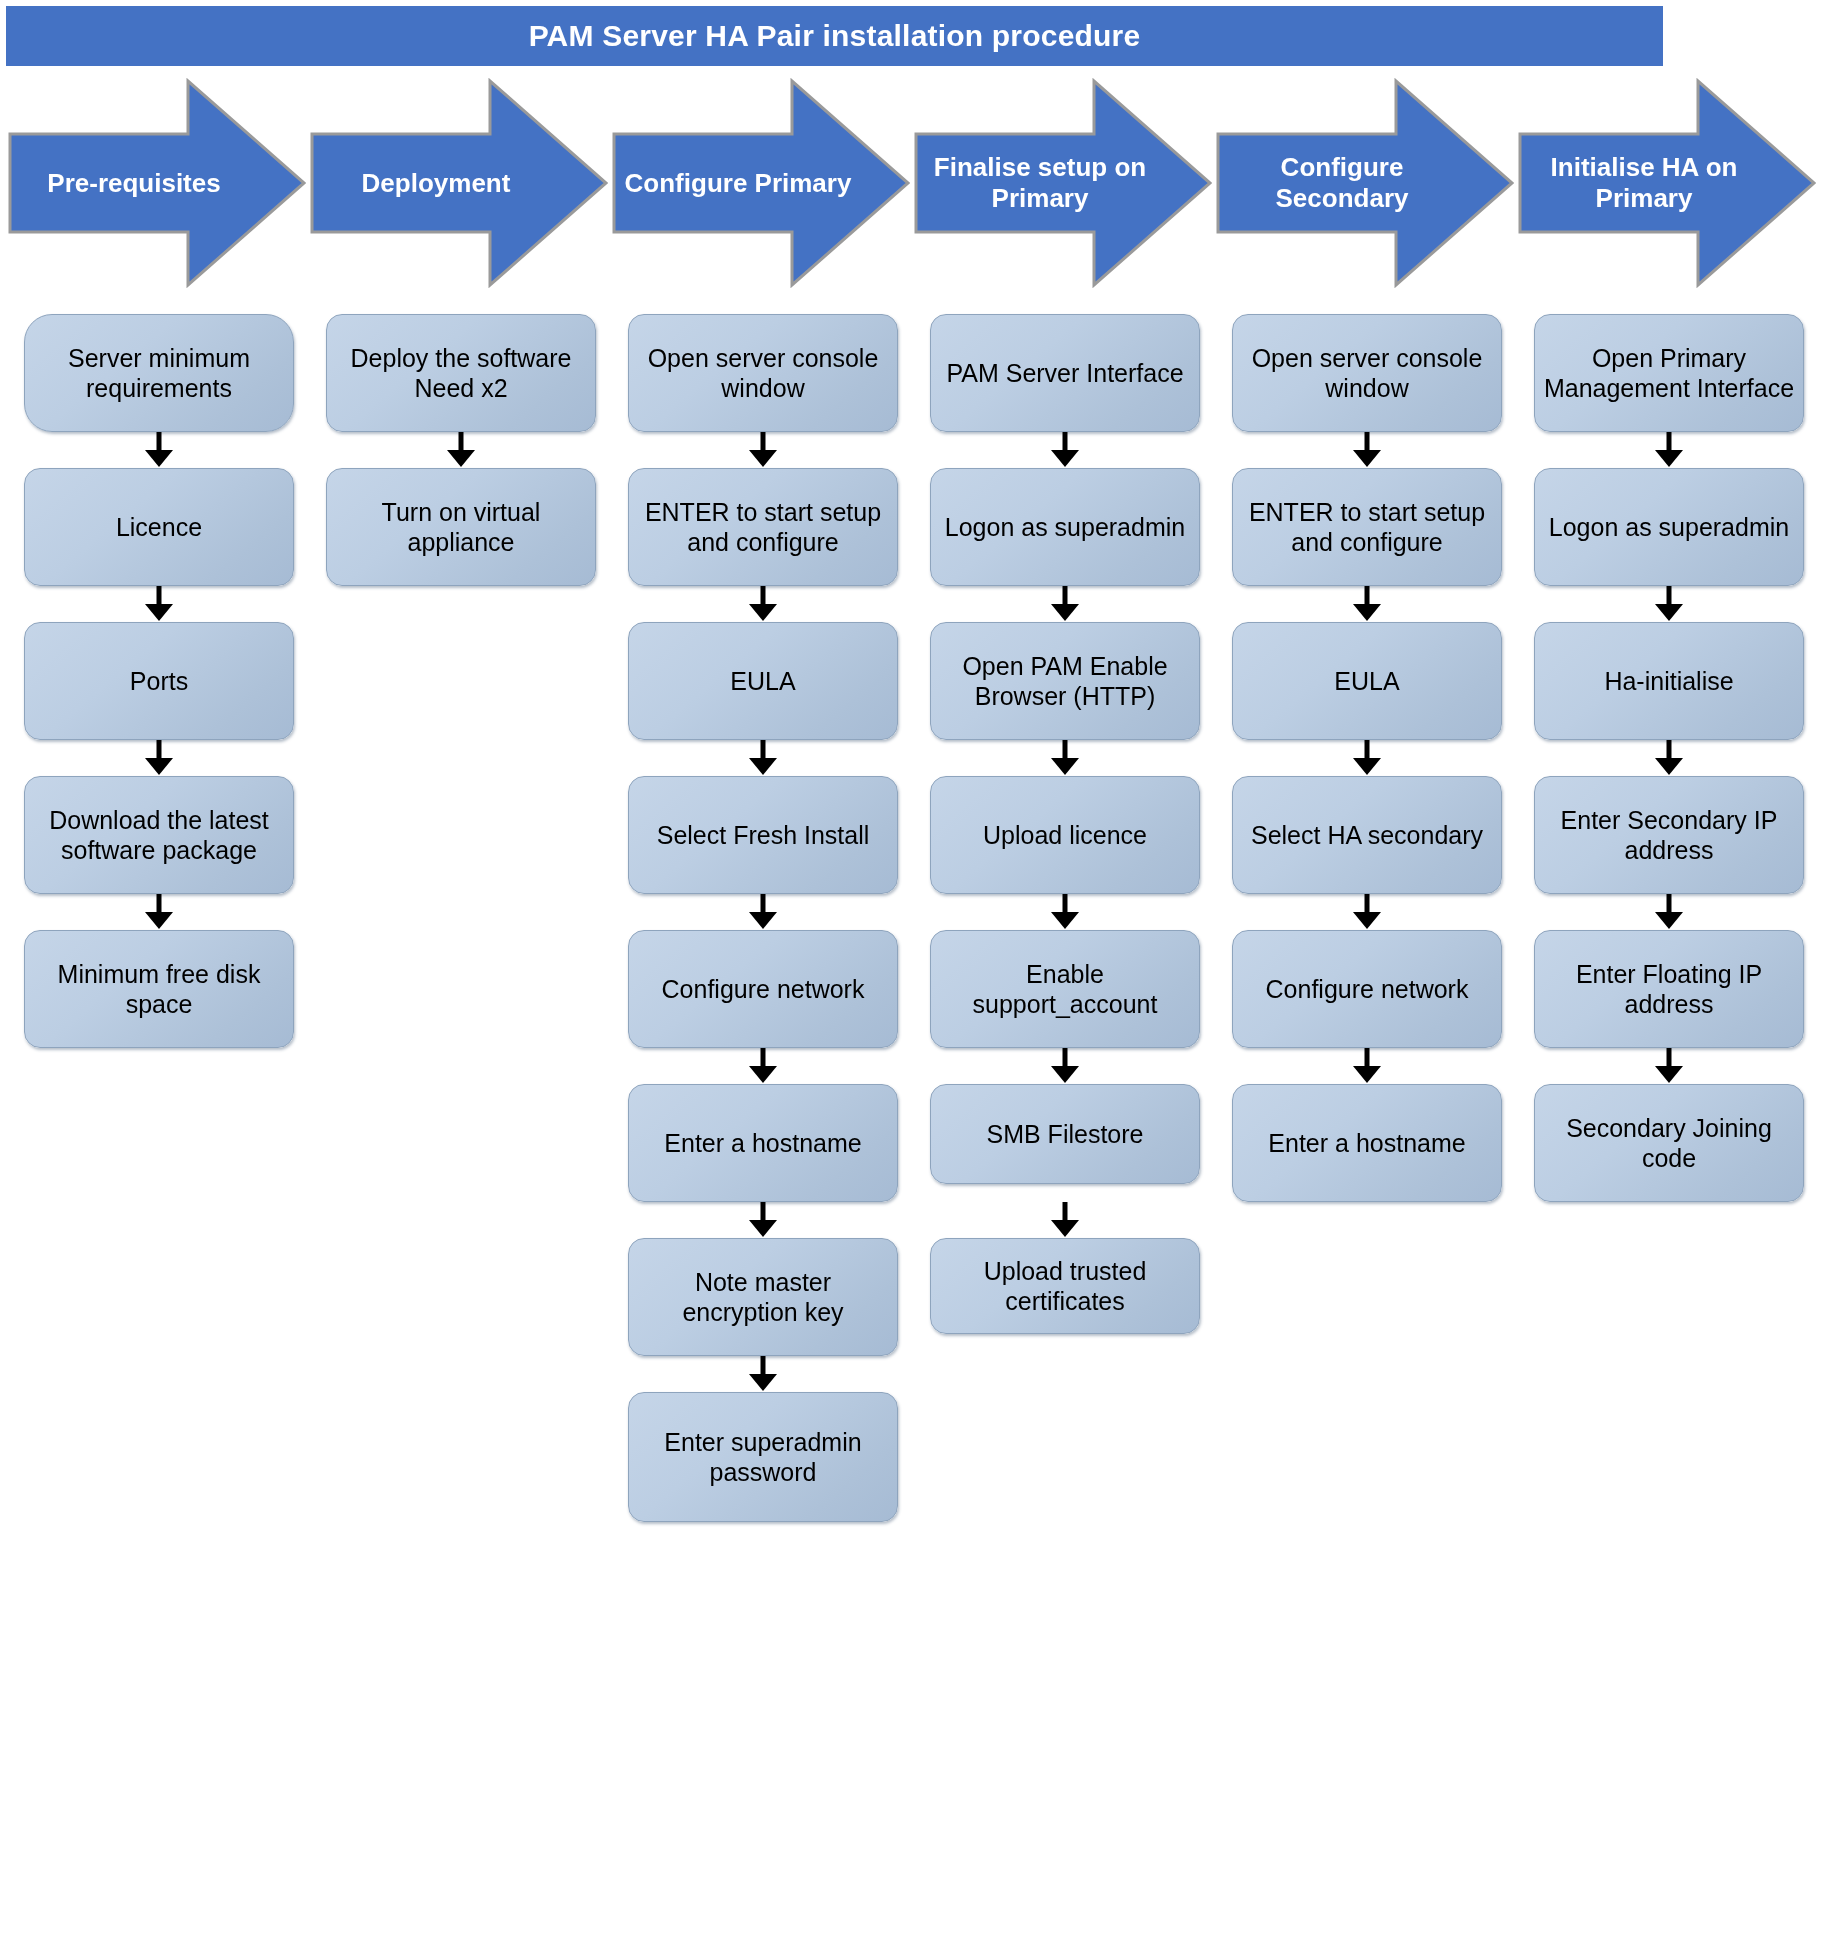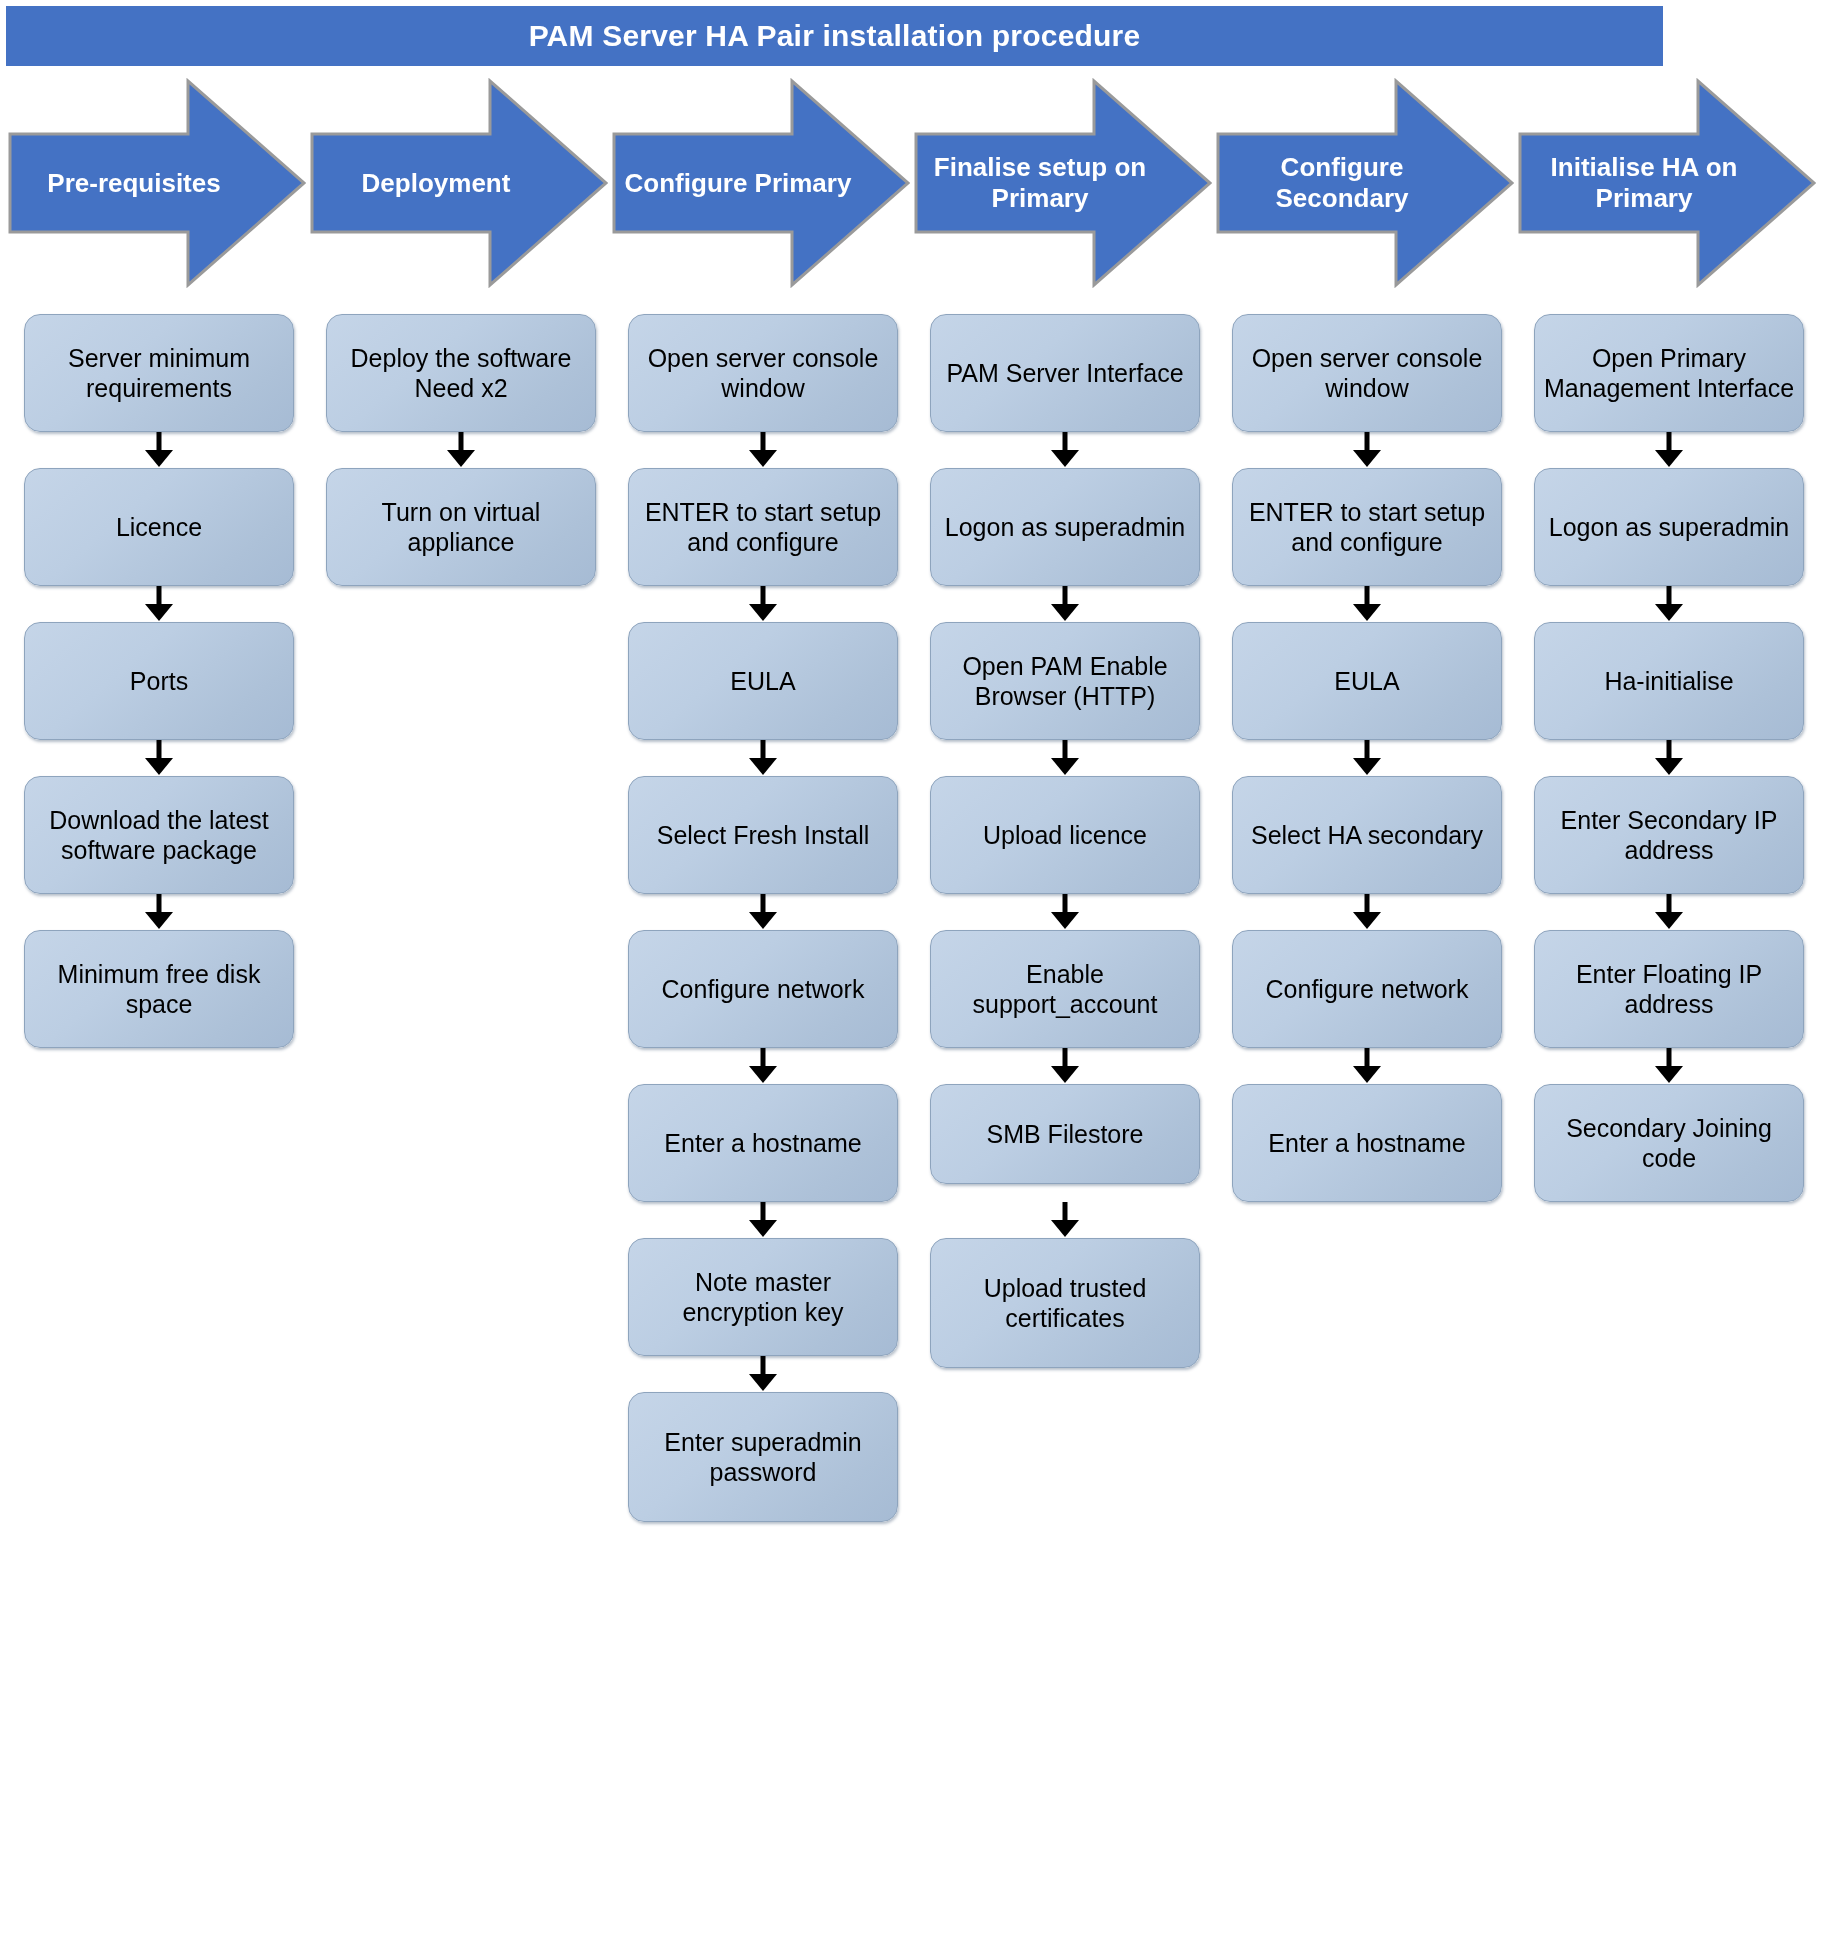--- a/index.html
+++ b/index.html
@@ -126,21 +126,21 @@
     <div class="phase-arrow" style="left: 1518px;">
       <svg viewBox="0 0 298 210" preserveAspectRatio="none">
         <path d="M 2 56 L 180 56 L 180 3 L 296 105 L 180 207 L 180 154 L 2 154 Z" fill="#4472c4" stroke="#9a9a9a" stroke-width="3" stroke-linejoin="miter"></path>
       </svg>
       <div class="phase-label">Initialise HA on Primary</div>
     </div>
   </div>
 
 <div id="flow-area">
     <div class="flow-col" style="left: 8px; height: 1659px;">
-      <div class="node" style="position: absolute; left: 16px; top: 22px; height: 118px;">
+      <div class="node" style="position: absolute; left: 16px; top: 22px; height: 118px; border-radius: 28px;">
         <span>Server minimum requirements</span>
       </div>
       <div style="position: absolute; left: 16px; top: 140px; width: 270px; height: 36px;"><svg width="270" height="36" viewBox="0 0 270 36">
           <line x1="135" y1="0" x2="135" y2="20" stroke="#000" stroke-width="5"></line>
           <polygon points="121,18 149,18 135,35" fill="#000"></polygon>
         </svg></div>
       <div class="node" style="position: absolute; left: 16px; top: 176px; height: 118px; text-align: right;">
         <span>Licence</span>
       </div>
       <div style="position: absolute; left: 16px; top: 294px; width: 270px; height: 36px;"><svg width="270" height="36" viewBox="0 0 270 36">
@@ -267,21 +267,21 @@
           <line x1="135" y1="0" x2="135" y2="20" stroke="#000" stroke-width="5"></line>
           <polygon points="121,18 149,18 135,35" fill="#000"></polygon>
         </svg></div>
       <div class="node" style="position: absolute; left: 16px; top: 792px; height: 100px;">
         <span>SMB Filestore</span>
       </div>
       <div style="position: absolute; left: 16px; top: 910px; width: 270px; height: 36px;"><svg width="270" height="36" viewBox="0 0 270 36">
           <line x1="135" y1="0" x2="135" y2="20" stroke="#000" stroke-width="5"></line>
           <polygon points="121,18 149,18 135,35" fill="#000"></polygon>
         </svg></div>
-      <div class="node" style="position: absolute; left: 16px; top: 946px; height: 130px;">
+      <div class="node" style="position: absolute; left: 16px; top: 946px; height: 96px;">
         <span>Upload trusted certificates</span>
       </div>
     </div>
     <div class="flow-col" style="left: 1216px; height: 1659px;">
       <div class="node" style="position: absolute; left: 16px; top: 22px; height: 118px;">
         <span>Open server console window</span>
       </div>
       <div style="position: absolute; left: 16px; top: 140px; width: 270px; height: 36px;"><svg width="270" height="36" viewBox="0 0 270 36">
           <line x1="135" y1="0" x2="135" y2="20" stroke="#000" stroke-width="5"></line>
           <polygon points="121,18 149,18 135,35" fill="#000"></polygon>

